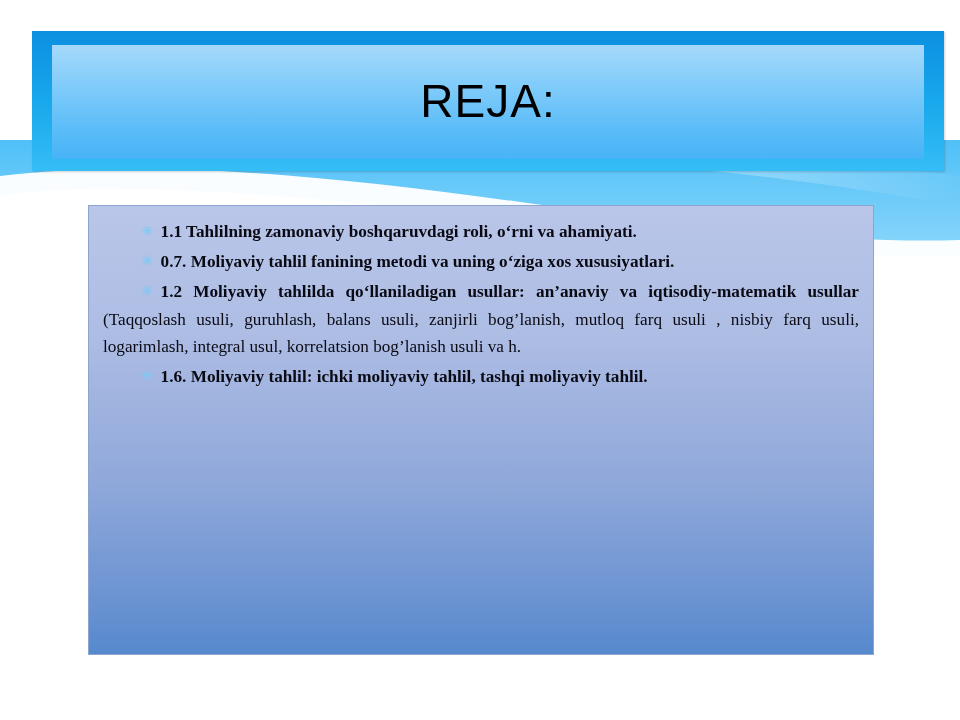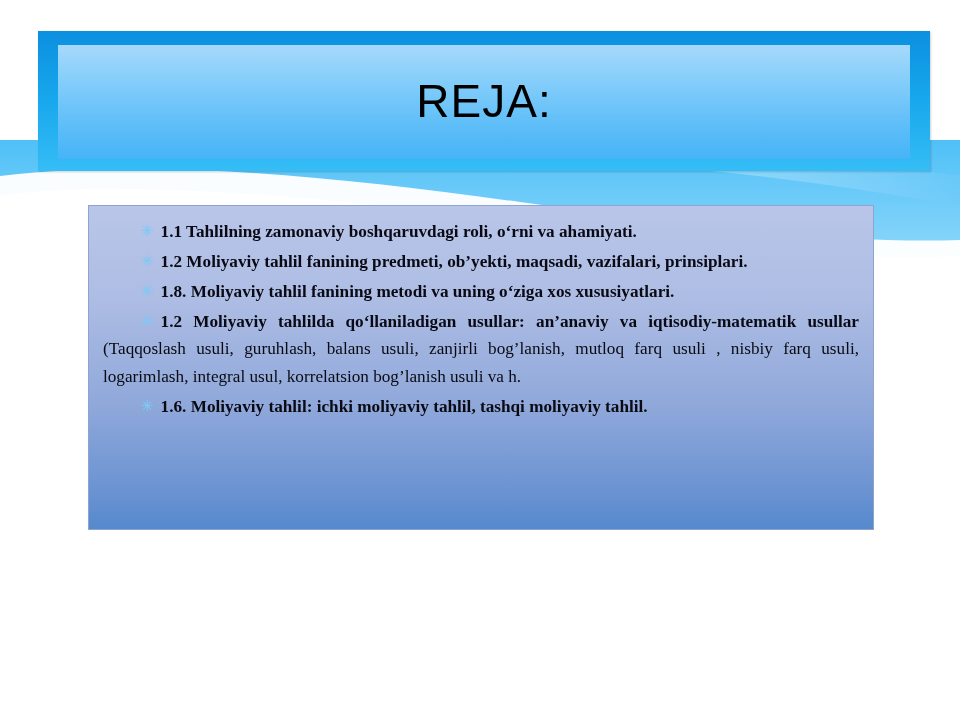--- a/index.html
+++ b/index.html
@@ -26,26 +26,27 @@
     left: 0;
     top: 0;
     width: 960px;
     height: 300px;
     pointer-events: none;
   }
 
   
   .title-banner {
     position: absolute;
-    left: 38px;
+    left: 32px;
     top: 31px;
     width: 892px;
     height: 140px;
     background: linear-gradient(180deg, #0c8fe0 0%, #17a7ec 48%, #35bdf6 100%);
     box-shadow: 1px 1px 2px rgba(0,0,0,0.18);
+    padding-left: 20px;
   }
 
   .title-inner {
     position: absolute;
     left: 20px;
     top: 14px;
     right: 20px;
     bottom: 12px;
     background: linear-gradient(180deg, #a6d9fb 0%, #7ecbfa 38%, #5dbdf8 72%, #46b4f7 100%);
   }
@@ -64,21 +65,21 @@
     color: #000000;
     line-height: 1;
   }
 
   
   .content-box {
     position: absolute;
     left: 88px;
     top: 205px;
     width: 786px;
-    height: 325px;
+    height: 450px;
     background: linear-gradient(180deg, #b9c6e9 0%, #aebde4 28%, #8fa8da 62%, #6b93d2 88%, #5589cd 100%);
     border: 1px solid #8fa3cf;
     box-sizing: border-box;
     padding: 12px 14px 10px 14px;
   }
 
   .para {
     margin: 0 0 2px 0;
     color: #0a0a14;
     font-family: "Liberation Serif", serif;
@@ -136,27 +137,24 @@
       <div class="title-text">REJA:</div>
     </div>
   </div>
 
   <div class="content-box">
 
     <p class="para justify">
       <span class="bullet">✳</span><span class="b">1.1 Tahlilning zamonaviy boshqaruvdagi roli, o‘rni va ahamiyati.</span><span class="r"></span>
     </p>
 
-    <p class="para justify">
-      <span class="bullet">✳</span><span class="b">1.2 Moliyaviy tahlil fanining predmeti, ob’yekti, maqsadi, vazifalari, prinsiplari.</span><span class="r"></span>
-    </p>
 
 
     <p class="para justify">
-      <span class="bullet">✳</span><span class="b">1.8. Moliyaviy tahlil fanining metodi va uning o‘ziga xos xususiyatlari.</span><span class="r"></span>
+      <span class="bullet">✳</span><span class="b">0.7. Moliyaviy tahlil fanining metodi va uning o‘ziga xos xususiyatlari.</span><span class="r"></span>
     </p>
 
     <p class="para justify">
       <span class="bullet">✳</span><span class="b">1.2 Moliyaviy tahlilda qo‘llaniladigan usullar: an’anaviy va iqtisodiy-matematik usullar</span><span class="r"> (Taqqoslash usuli, guruhlash, balans usuli, zanjirli bog’lanish, mutloq farq usuli , nisbiy farq usuli, logarimlash, integral usul, korrelatsion bog’lanish usuli va h.</span>
     </p>
 
     <p class="para justify">
       <span class="bullet">✳</span><span class="b">1.6. Moliyaviy tahlil: ichki moliyaviy tahlil, tashqi moliyaviy tahlil.</span><span class="r"></span>
     </p>
 

